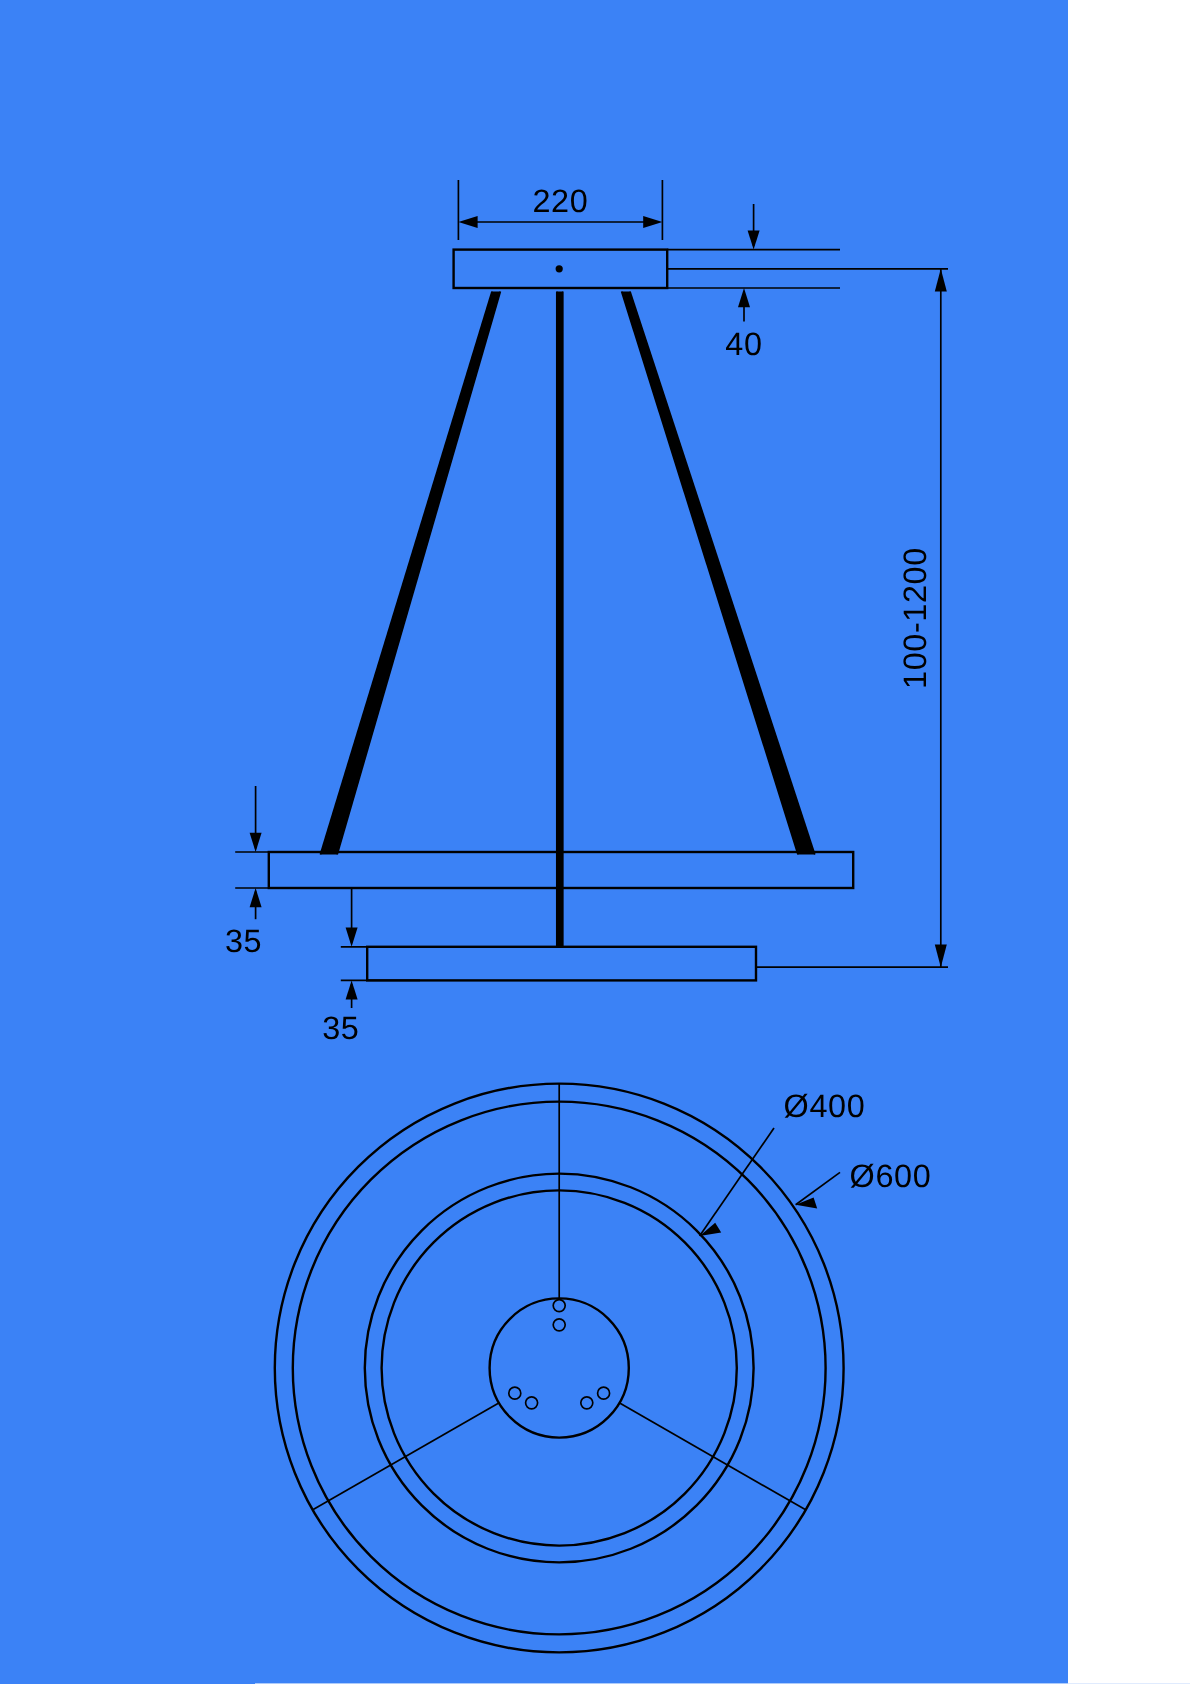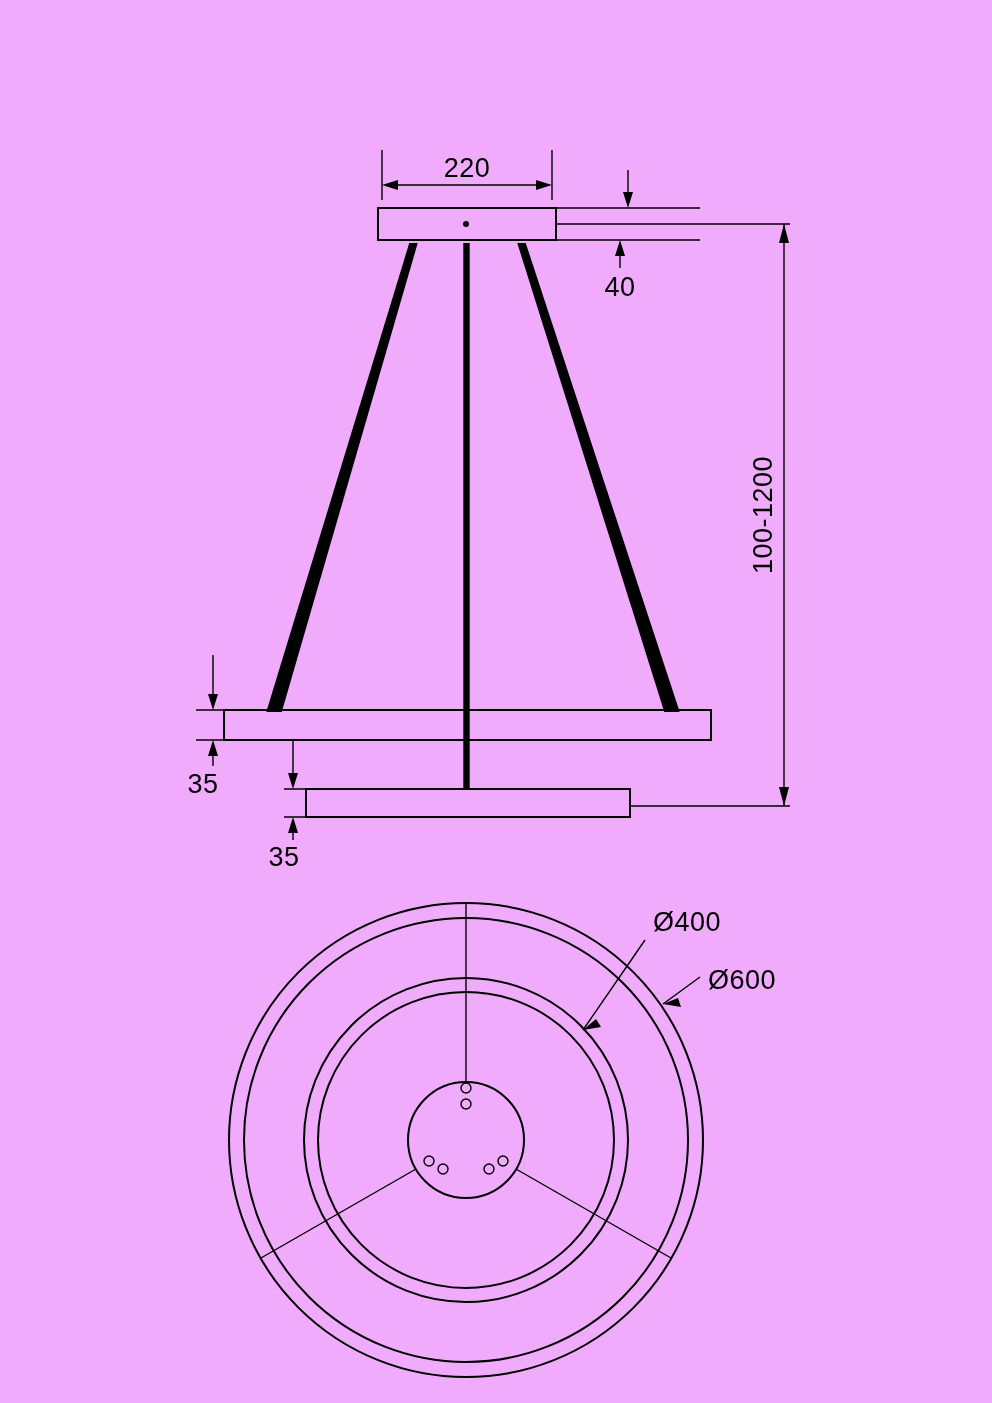--- a/index.html
+++ b/index.html
@@ -5,23 +5,23 @@
   html, body {
     margin: 0;
     padding: 0;
     background: #ffffff;
   }
   body {
     font-family: "Liberation Sans", sans-serif;
   }
   #sheet {
     position: relative;
-    width: 992px;
+    width: 890px;
     height: 1403px;
-    background: #f0abfc;
+    background: #3b82f6;
     overflow: hidden;
   }
   svg#drawing {
     position: absolute;
     left: 0;
     top: 0;
     width: 992px;
     height: 1403px;
   }
   .dim-text {

